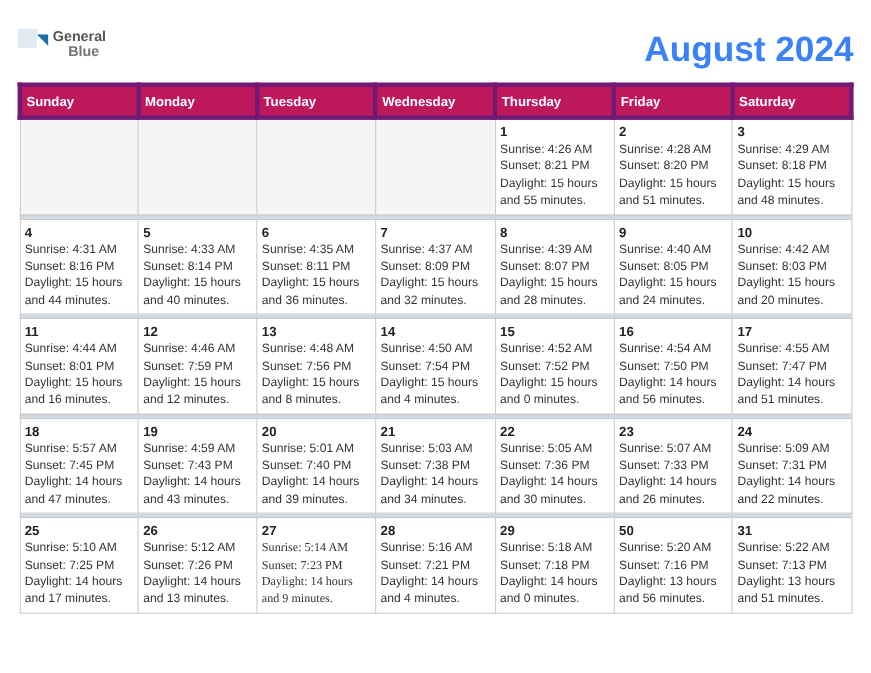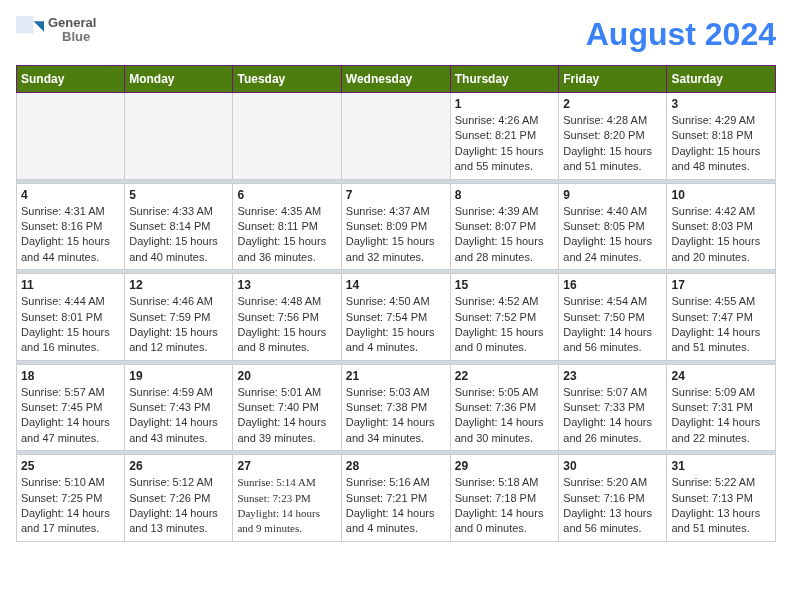--- a/index.html
+++ b/index.html
@@ -8,20 +8,21 @@
       background: #fff;
       width: 792px;
       min-height: 612px;
       padding: 16px;
     }
     .header {
       display: flex;
       justify-content: space-between;
       align-items: flex-start;
       margin-bottom: 12px;
+      margin-top: 10px;
     }
     .logo {
       display: flex;
       align-items: center;
       gap: 4px;
     }
     .logo-text {
       display: flex;
       flex-direction: column;
       font-size: 13px;
@@ -46,27 +47,27 @@
     .title-block h2 {
       font-size: 16px;
       font-weight: normal;
       color: #444;
     }
     .calendar {
       width: 100%;
       border-collapse: collapse;
     }
     .calendar thead tr th {
-      background-color: #4d7c0f;
+      background-color: #be185d;
       color: #fff;
       font-size: 12px;
       font-weight: bold;
       padding: 6px 4px;
       text-align: left;
-      border: 1px solid #701a75;
+      border: 4px solid #701a75;
     }
     .calendar tbody tr td {
       border: 1px solid #ccc;
       vertical-align: top;
       padding: 4px 4px;
       font-size: 10px;
       color: #222;
       width: 110px;
       min-height: 70px;
       background: #fff;
@@ -343,21 +344,21 @@
 and 4 minutes.</div>
         </td>
         <td>
           <div class="day-number">29</div>
           <div class="day-info" style="white-space: pre-line;">Sunrise: 5:18 AM
 Sunset: 7:18 PM
 Daylight: 14 hours
 and 0 minutes.</div>
         </td>
         <td>
-          <div class="day-number">30</div>
+          <div class="day-number">50</div>
           <div class="day-info" style="white-space: pre-line;">Sunrise: 5:20 AM
 Sunset: 7:16 PM
 Daylight: 13 hours
 and 56 minutes.</div>
         </td>
         <td>
           <div class="day-number">31</div>
           <div class="day-info" style="white-space: pre-line;">Sunrise: 5:22 AM
 Sunset: 7:13 PM
 Daylight: 13 hours

